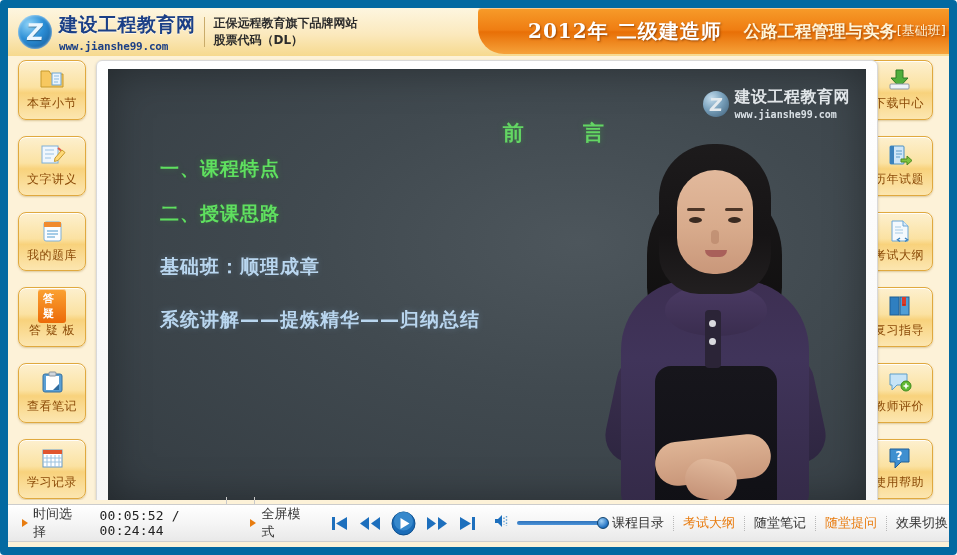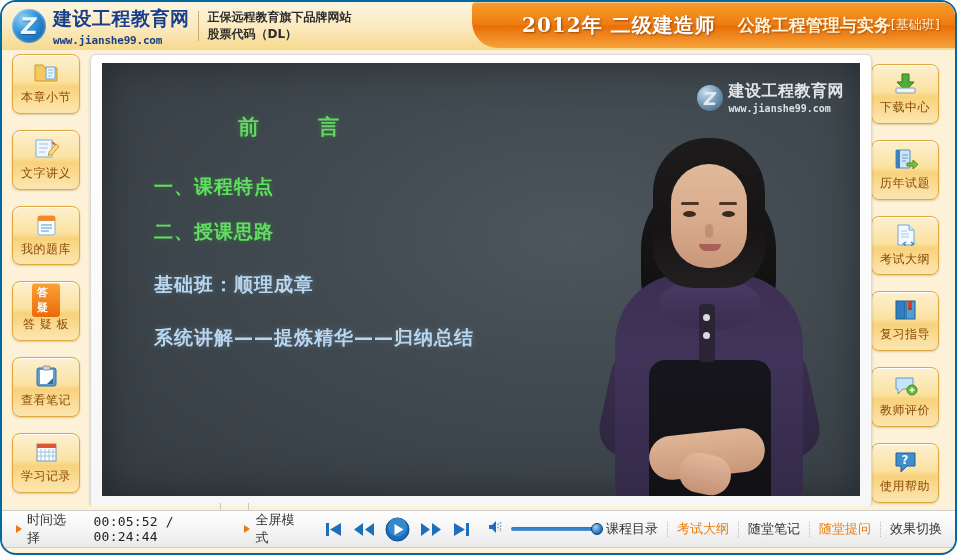--- a/index.html
+++ b/index.html
@@ -6,22 +6,22 @@
   html, body {
     width: 957px; height: 555px;
     font-family: "DejaVu Sans", "Liberation Sans", sans-serif;
     overflow: hidden;
     background: #ffffff;
   }
   #app {
     position: relative;
     width: 957px; height: 555px;
     background: #fdf2d8;
-    border: 2px solid #0369a1;
-    border-radius: 16px;
+    border: 8px solid #0369a1;
+    border-radius: 4px;
     overflow: hidden;
   }
 
   
   #header {
     position: absolute; left: 0; top: 0;
     width: 957px; height: 48px;
     background: linear-gradient(to bottom, #fdf6e0 0%, #fbe9bd 55%, #f6d98e 100%);
     overflow: hidden;
   }
@@ -90,21 +90,21 @@
     text-shadow: 1px 1px 2px rgba(120,50,0,.6);
     text-align: right;
   }
 
   
   .sidebar {
     position: absolute; top: 52px; width: 88px; height: 455px;
     display: flex; flex-direction: column; align-items: center;
   }
   #sidebar-left  { left: 0; }
-  #sidebar-right { right: 0; width: 100px; margin-top: 10px; }
+  #sidebar-right { right: 0; width: 100px; }
 
   .side-btn {
     width: 68px; height: 60px; margin-bottom: 16px;
     border: 1px solid #e0a93f;
     border-radius: 8px;
     background: linear-gradient(to bottom, #fdf0cf 0%, #fbe2a2 45%, #f8d27c 55%, #fce6b0 100%);
     box-shadow: 0 1px 2px rgba(160,120,40,.35), inset 0 1px 0 rgba(255,255,255,.9);
     display: flex; flex-direction: column;
     align-items: center; justify-content: flex-start;
     padding-top: 5px;
@@ -158,24 +158,24 @@
     font: bold 18px "DejaVu Sans", sans-serif; color: #f2f8fc;
     transform: skewX(-6deg);
   }
   .wm-text { margin-left: 6px; line-height: 1.1; }
   .wm-cn { font: bold 16px "DejaVu Sans", sans-serif; color: #f0f4f7; letter-spacing: .5px; }
   .wm-url { font: bold 10px "DejaVu Sans Mono", monospace; color: #e6edf2; margin-top: 1px; }
 
   #board { position: absolute; left: 52px; top: 50px; width: 470px; }
   .board-title {
     font: bold 21px "DejaVu Sans", "Liberation Sans", sans-serif;
-    color: #63d663; text-align: left;
+    color: #63d663; text-align: right;
     letter-spacing: 26px; text-indent: 26px;
     text-shadow: 0 0 6px rgba(60,200,60,.35);
-    margin-bottom: 33px; margin-left: 58px;
+    margin-bottom: 9px; margin-left: 58px;
   }
   .board-line {
     font: bold 19px "DejaVu Sans", "Liberation Sans", sans-serif;
     margin-bottom: 19px; letter-spacing: 1px;
   }
   .ln-green { color: #5fe05f; text-shadow: 0 0 6px rgba(60,200,60,.3); }
   .ln-blue  { color: #b9d6ef; text-shadow: 0 0 6px rgba(150,190,230,.3); margin-top: 27px; }
 
   
   #teacher { position: absolute; right: 44px; bottom: 0; width: 215px; height: 360px; }

